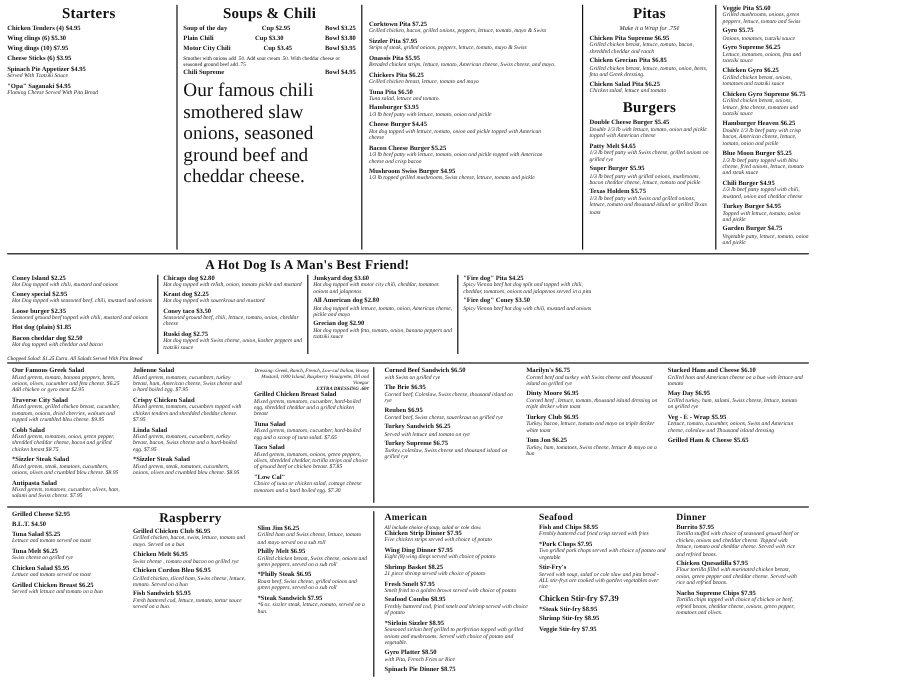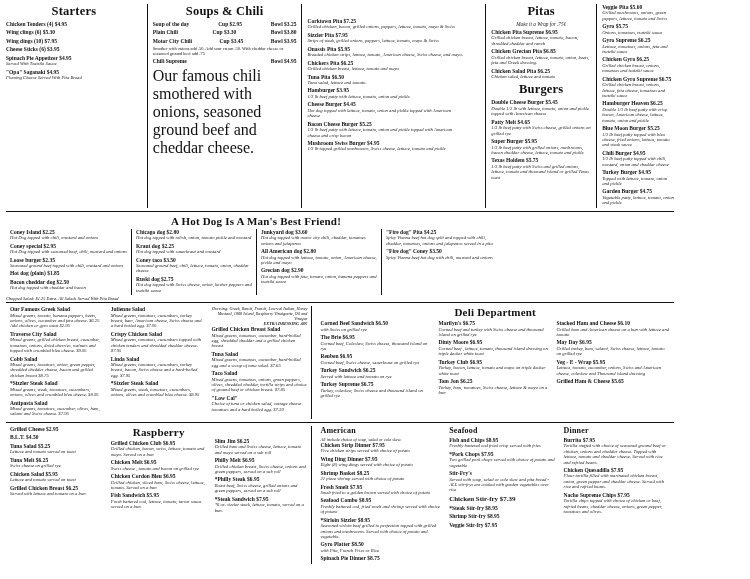--- a/index.html
+++ b/index.html
@@ -72,21 +72,21 @@
       <div class="item row" style="justify-content:space-between">
         <span class="nm">Motor City Chili</span>
         <span class="nm">Cup $3.45</span>
         <span class="nm">Bowl $3.95</span>
       </div>
       <div class="ds" style="font-size:4.4px">Smother with onions add .50. Add sour cream .50. With cheddar cheese or seasoned ground beef add .75</div>
       <div class="item row" style="justify-content:space-between;margin-top:2px">
         <span class="nm">Chili Supreme</span>
         <span class="nm">Bowl $4.95</span>
       </div>
-      <div class="ds">Our famous chili smothered with onions, seasoned ground beef and cheddar cheese.</div>
+      <div class="ds">Our famous chili smothered slaw onions, seasoned ground beef and cheddar cheese.</div>
     </div>
 
     <div class="col b1c3">
       <div style="height:14px"></div>
       <div class="item"><span class="nm">Corktown Pita $7.25</span><span class="ds">Grilled chicken, bacon, grilled onions, peppers, lettuce, tomato, mayo &amp; Swiss</span></div>
       <div class="item"><span class="nm">Sizzler Pita $7.95</span><span class="ds">Strips of steak, grilled onions, peppers, lettuce, tomato, mayo &amp; Swiss</span></div>
       <div class="item"><span class="nm">Onassis Pita $5.95</span><span class="ds">Breaded chicken strips, lettuce, tomato, American cheese, Swiss cheese, and mayo.</span></div>
       <div class="item"><span class="nm">Chickers Pita $6.25</span><span class="ds">Grilled chicken breast, lettuce, tomato and mayo</span></div>
       <div class="item"><span class="nm">Tuna Pita $6.50</span><span class="ds">Tuna salad, lettuce and tomato.</span></div>
       <div class="item"><span class="nm">Hamburger $3.95</span><span class="ds">1/3 lb beef patty with lettuce, tomato, onion and pickle</span></div>
@@ -178,21 +178,20 @@
           <div class="tiny" style="font-size:4.2px;text-align:right;font-weight:bold">EXTRA DRESSING .60¢</div>
           <div class="item"><span class="nm">Grilled Chicken Breast Salad</span><span class="ds">Mixed greens, tomatoes, cucumber, hard-boiled egg, shredded cheddar and a grilled chicken breast</span></div>
           <div class="item"><span class="nm">Tuna Salad</span><span class="ds">Mixed greens, tomatoes, cucumber, hard-boiled egg and a scoop of tuna salad. $7.65</span></div>
           <div class="item"><span class="nm">Taco Salad</span><span class="ds">Mixed greens, tomatoes, onions, green peppers, olives, shredded cheddar, tortilla strips and choice of ground beef or chicken breast. $7.85</span></div>
           <div class="item"><span class="nm">"Low Cal"</span><span class="ds">Choice of tuna or chicken salad, cottage cheese tomatoes and a hard boiled egg. $7.30</span></div>
         </div>
       </div>
     </div>
 
     <div style="width:398px;border-left:1px solid #111;padding-left:4px">
-      <div class="sec-title">Deli Department</div>
       <div style="display:flex">
         <div class="salc" style="width:33%">
           <div class="item"><span class="nm">Corned Beef Sandwich $6.50</span><span class="ds">with Swiss on grilled rye</span></div>
           <div class="item"><span class="nm">The Brie $6.95</span><span class="ds">Corned beef, Coleslaw, Swiss cheese, thousand island on rye</span></div>
           <div class="item"><span class="nm">Reuben $6.95</span><span class="ds">Corned beef, Swiss cheese, sauerkraut on grilled rye</span></div>
           <div class="item"><span class="nm">Turkey Sandwich $6.25</span><span class="ds">Served with lettuce and tomato on rye</span></div>
           <div class="item"><span class="nm">Turkey Supreme $6.75</span><span class="ds">Turkey, coleslaw, Swiss cheese and thousand island on grilled rye</span></div>
         </div>
         <div class="salc" style="width:33%">
           <div class="item"><span class="nm">Marilyn's $6.75</span><span class="ds">Corned beef and turkey with Swiss cheese and thousand island on grilled rye</span></div>

